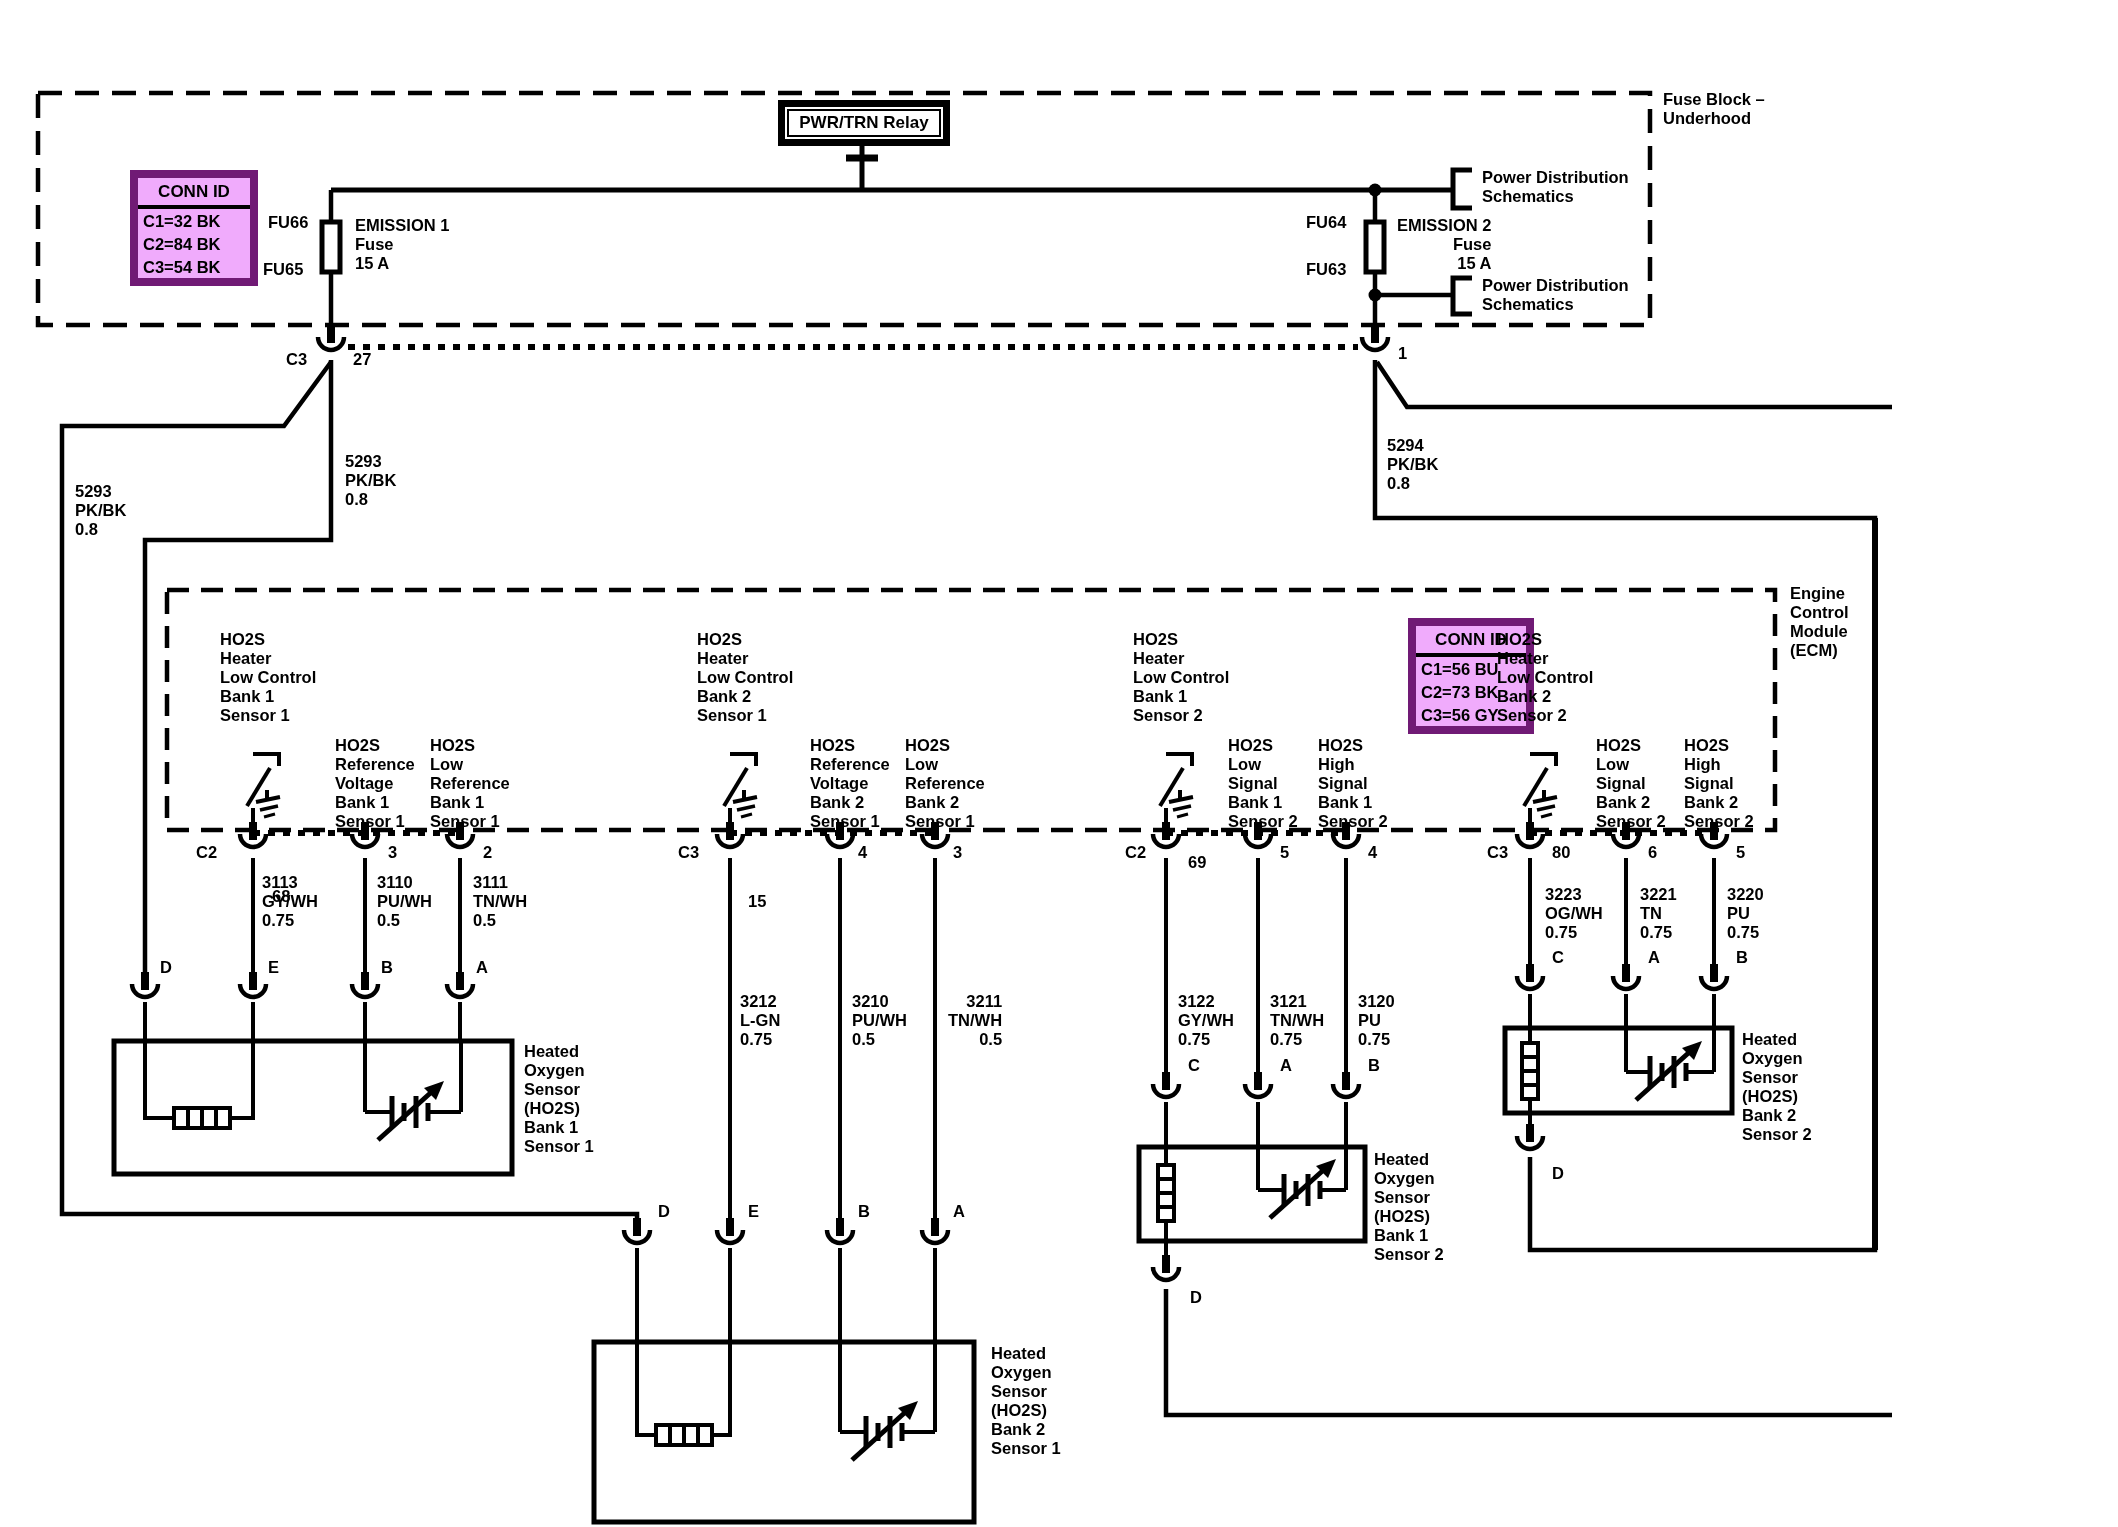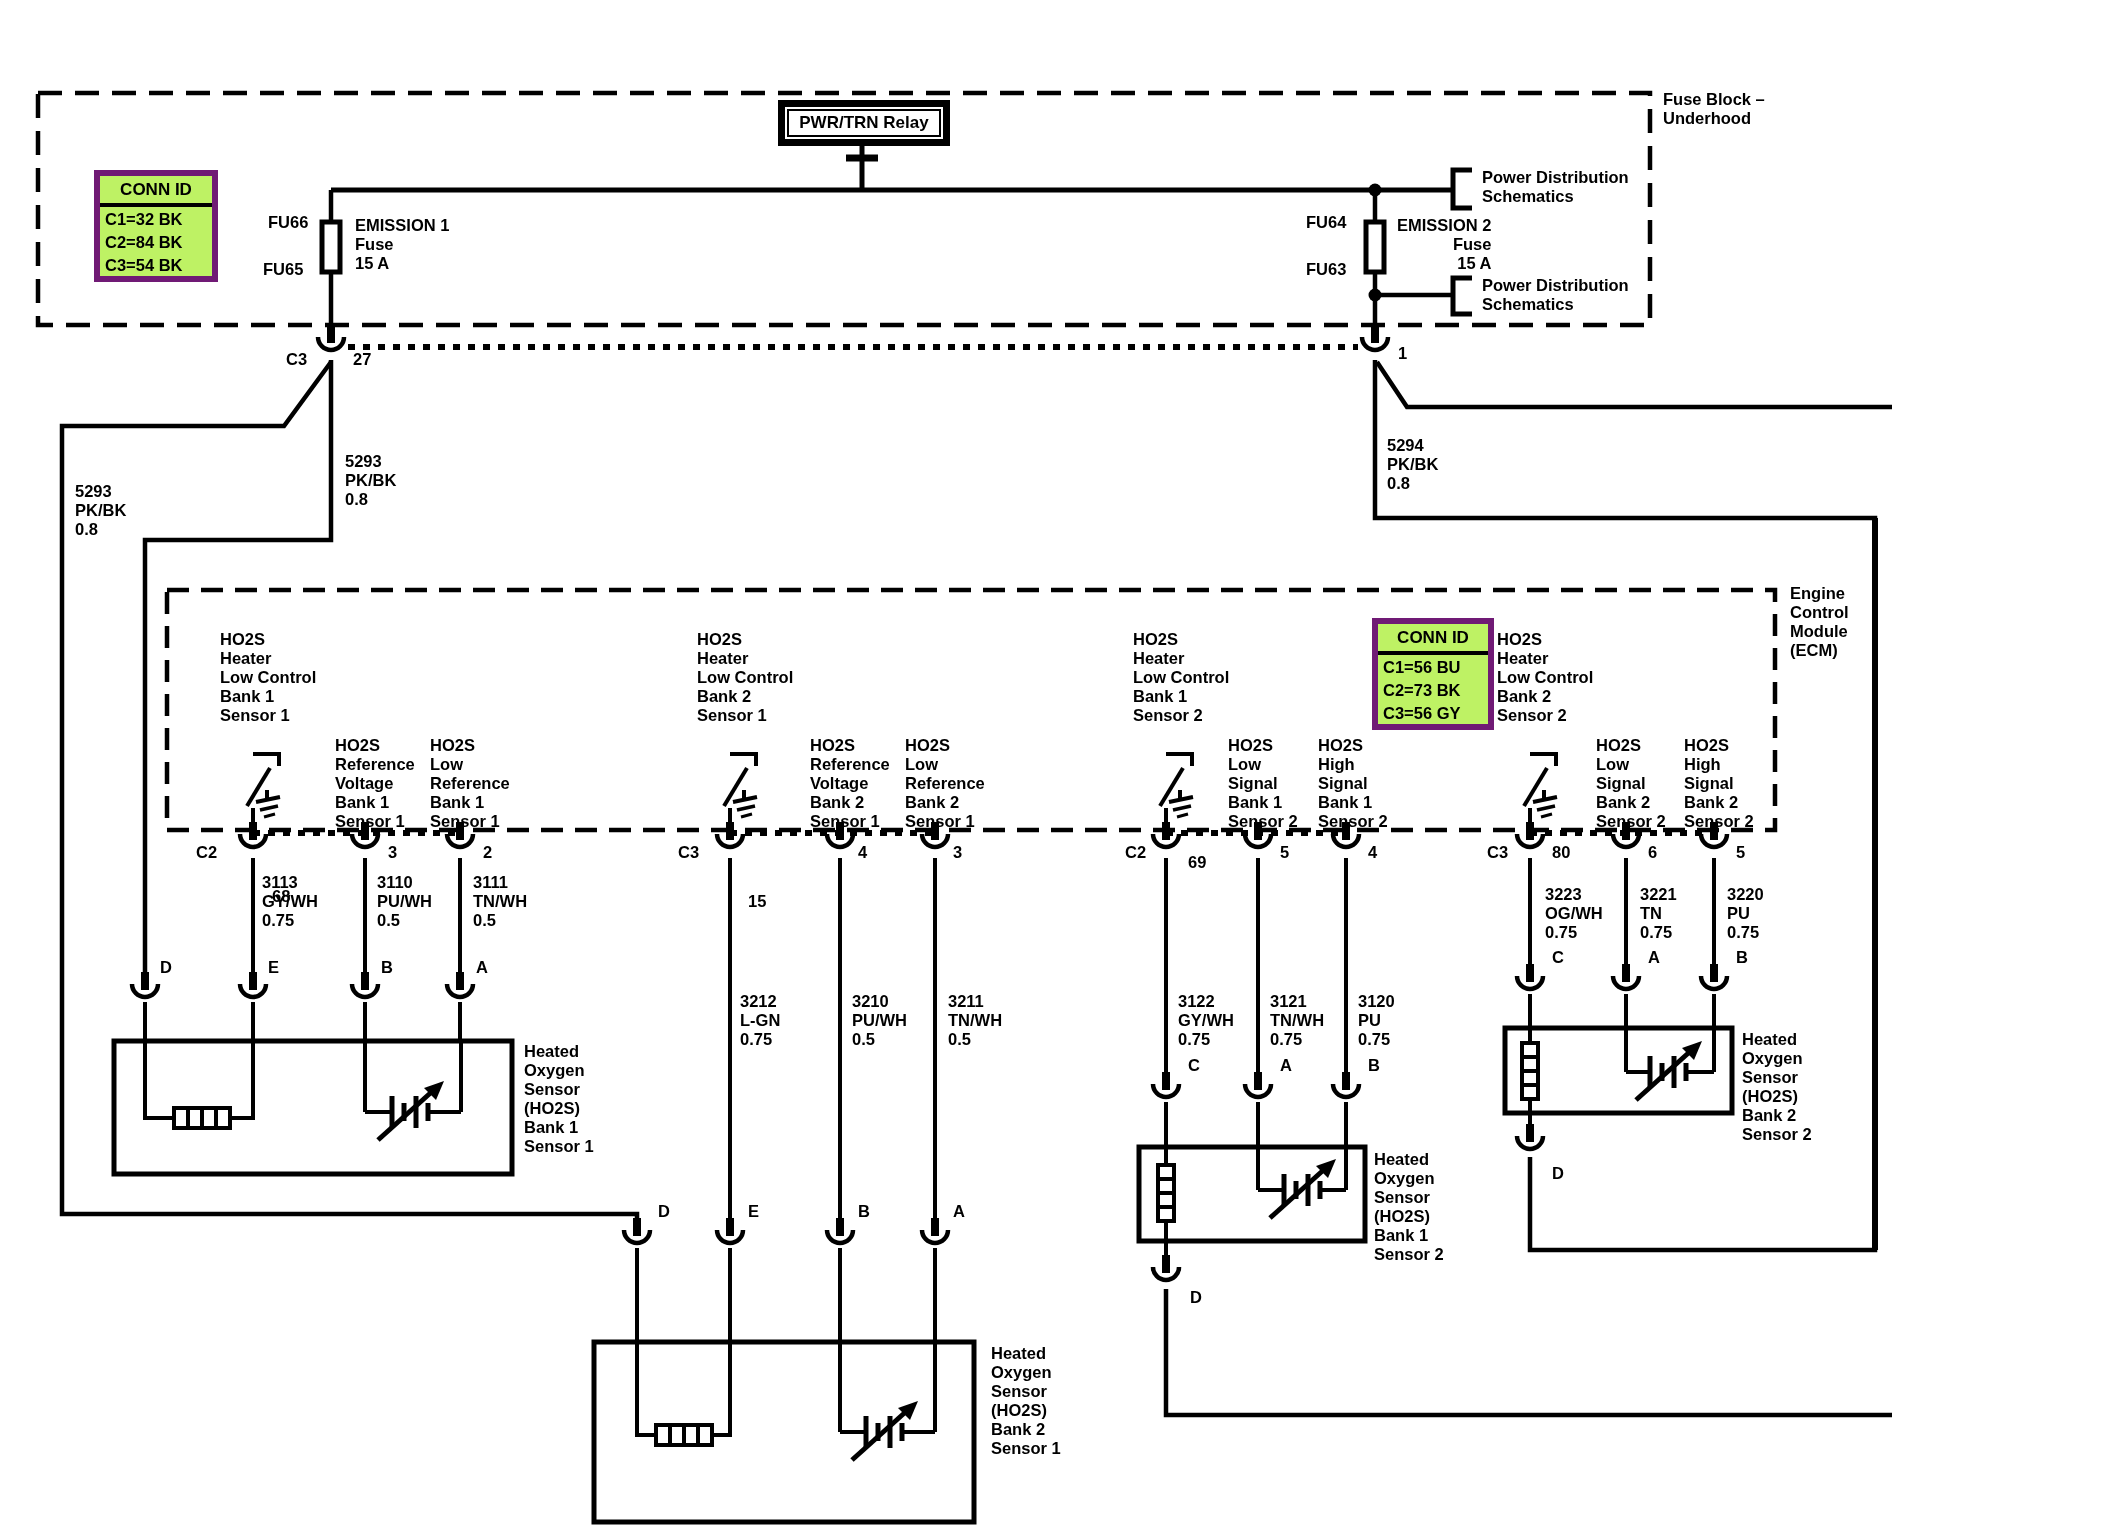--- a/index.html
+++ b/index.html
@@ -1,21 +1,21 @@
 <!DOCTYPE html>
 <html><head>
 <meta charset="utf-8">
 <style>
   html,body{margin:0;padding:0;background:#fff;}
   #canvas{position:relative;width:1892px;height:1527px;background:#fff;overflow:hidden;
           font-family:"Liberation Sans",sans-serif;color:#000;}
   #wiring{position:absolute;left:0;top:0;}
   .t{position:absolute;white-space:pre-line;font:bold 16.5px "Liberation Sans",sans-serif;
      line-height:19px;color:#000;}
-  .connid{position:absolute;border:6px solid #701a75;background:#bef264;}
+  .connid{position:absolute;border:8px solid #701a75;background:#f0abfc;margin-left:36px;}
   .connid .hd{border-bottom:4px solid #000;text-align:center;font:bold 17px "Liberation Sans",sans-serif;
               padding:4px 2px 3px 2px;}
   .connid .rw{font:bold 16.5px "Liberation Sans",sans-serif;padding:3px 0 1px 5px;white-space:nowrap;}
   #relay{position:absolute;left:778px;top:100px;width:172px;height:46px;border:7px solid #000;
          background:#fff;box-sizing:border-box;}
   #relay .inner{position:absolute;left:2px;top:2px;right:2px;bottom:2px;border:2px solid #000;
          display:flex;align-items:center;justify-content:center;
          font:bold 17px "Liberation Sans",sans-serif;white-space:nowrap;}
   .navbox{position:absolute;border:6px solid #000;background:#fff;box-sizing:border-box;}
   .dletter{position:absolute;font:bold 20px "Liberation Sans",sans-serif;}
@@ -365,21 +365,21 @@
 <div class="t" style="left:678px;top:843px;">C3</div>
 <div class="t" style="left:748px;top:892px;">15</div>
 <div class="t" style="left:858px;top:843px;">4</div>
 <div class="t" style="left:953px;top:843px;">3</div>
 <div class="t" style="left:740px;top:992px;">3212
 L-GN
 0.75</div>
 <div class="t" style="left:852px;top:992px;">3210
 PU/WH
 0.5</div>
-<div class="t" style="left:948px;top:992px;">3211
+<div class="t" style="left:948px;top:992px;text-align:right;">3211
 TN/WH
 0.5</div>
 <div class="t" style="left:658px;top:1202px;">D</div>
 <div class="t" style="left:748px;top:1202px;">E</div>
 <div class="t" style="left:858px;top:1202px;">B</div>
 <div class="t" style="left:953px;top:1202px;">A</div>
 
 <div class="t" style="left:1133px;top:630px;">HO2S
 Heater
 Low Control

